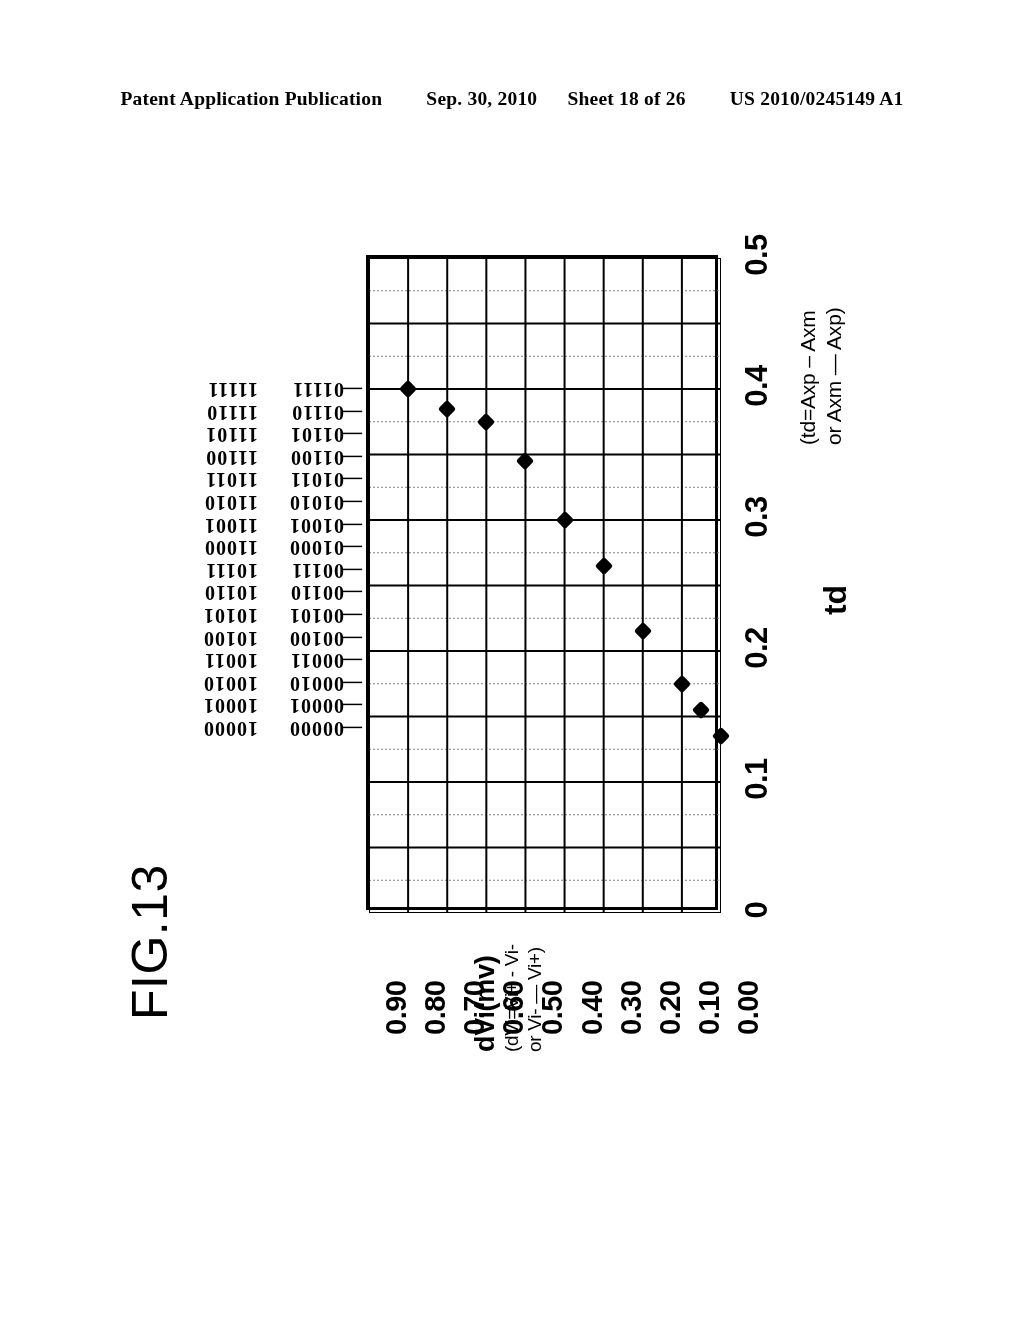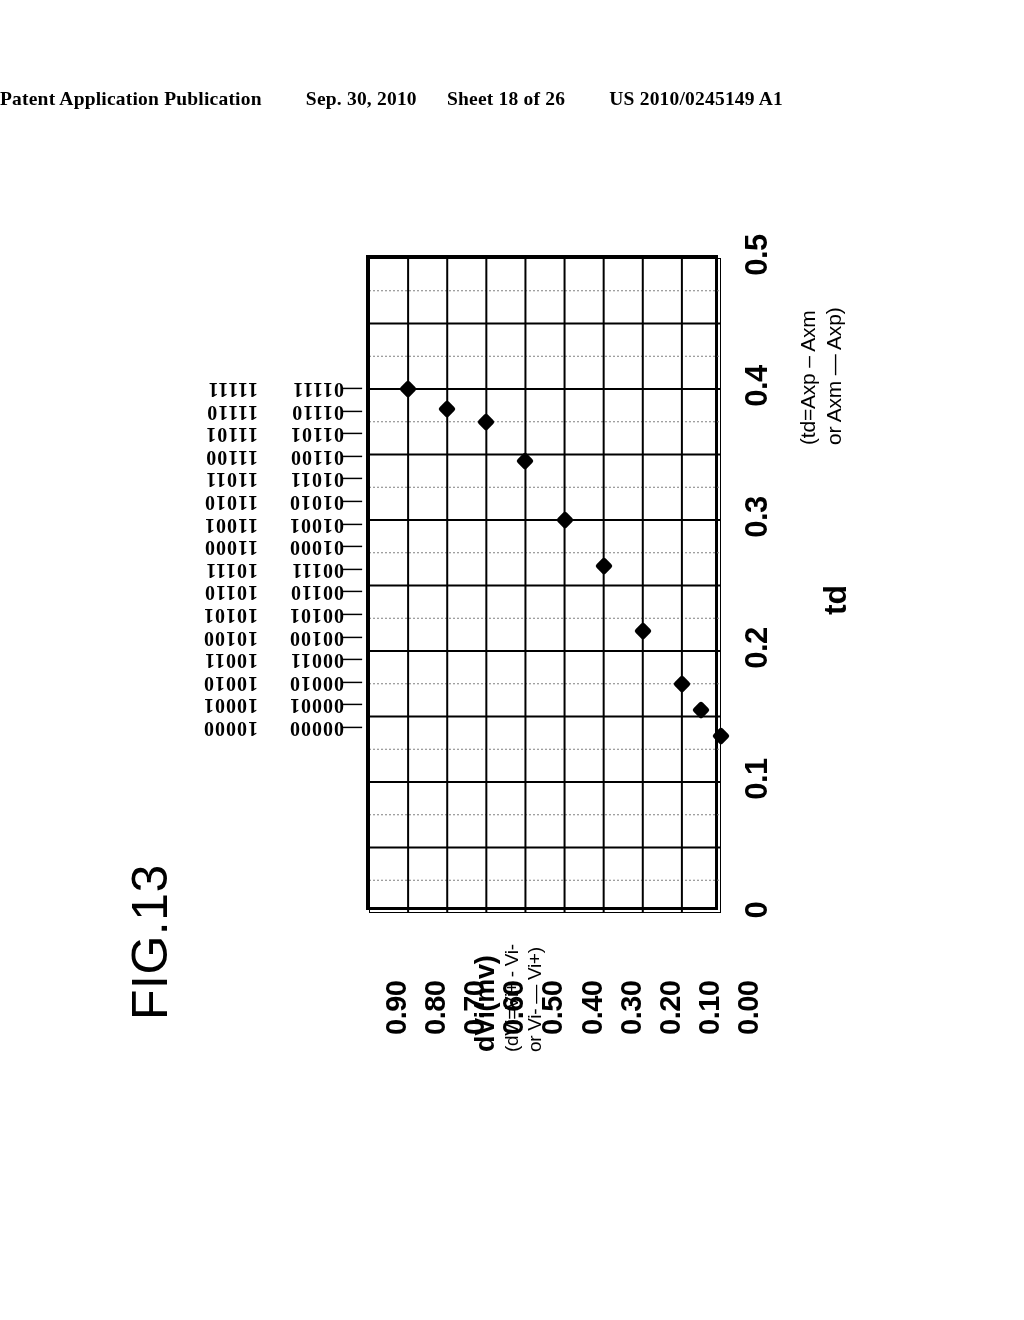--- a/index.html
+++ b/index.html
@@ -16,21 +16,21 @@
     color: #000000;
     overflow: hidden;
   }
 
   
   #page-header {
     position: absolute;
     top: 88px;
     left: 0;
     width: 1024px;
-    text-align: left;
+    text-align: center;
     font-family: "Liberation Serif", serif;
     font-weight: bold;
     font-size: 19.5px;
     letter-spacing: 0.2px;
     white-space: nowrap;
   }
   #page-header .hdr-seg { display: inline-block; vertical-align: baseline; }
   .hdr-gap-lg { display: inline-block; width: 34px; }
   .hdr-gap-md { display: inline-block; width: 20px; }
 

